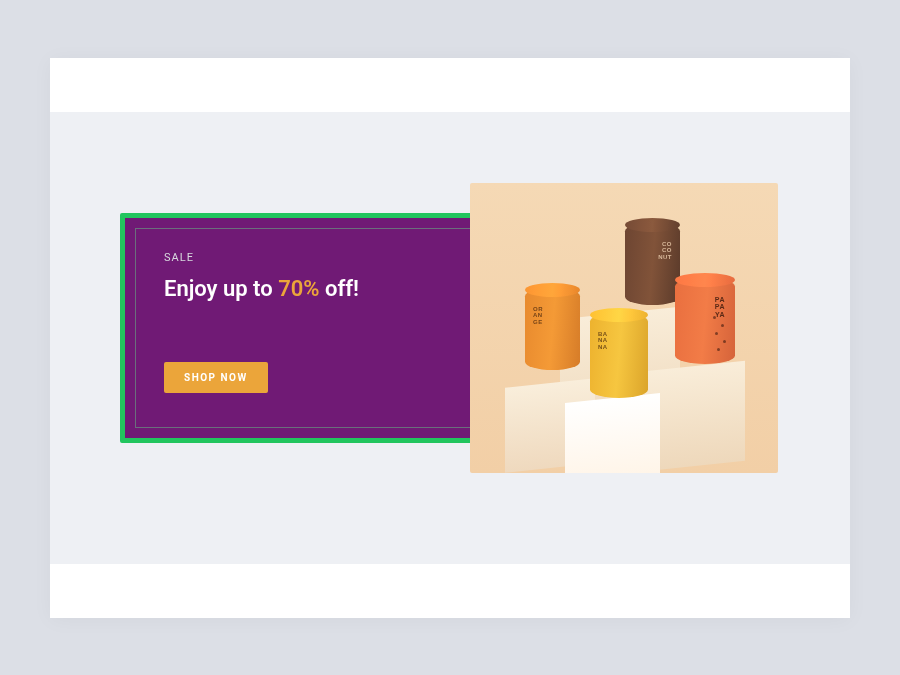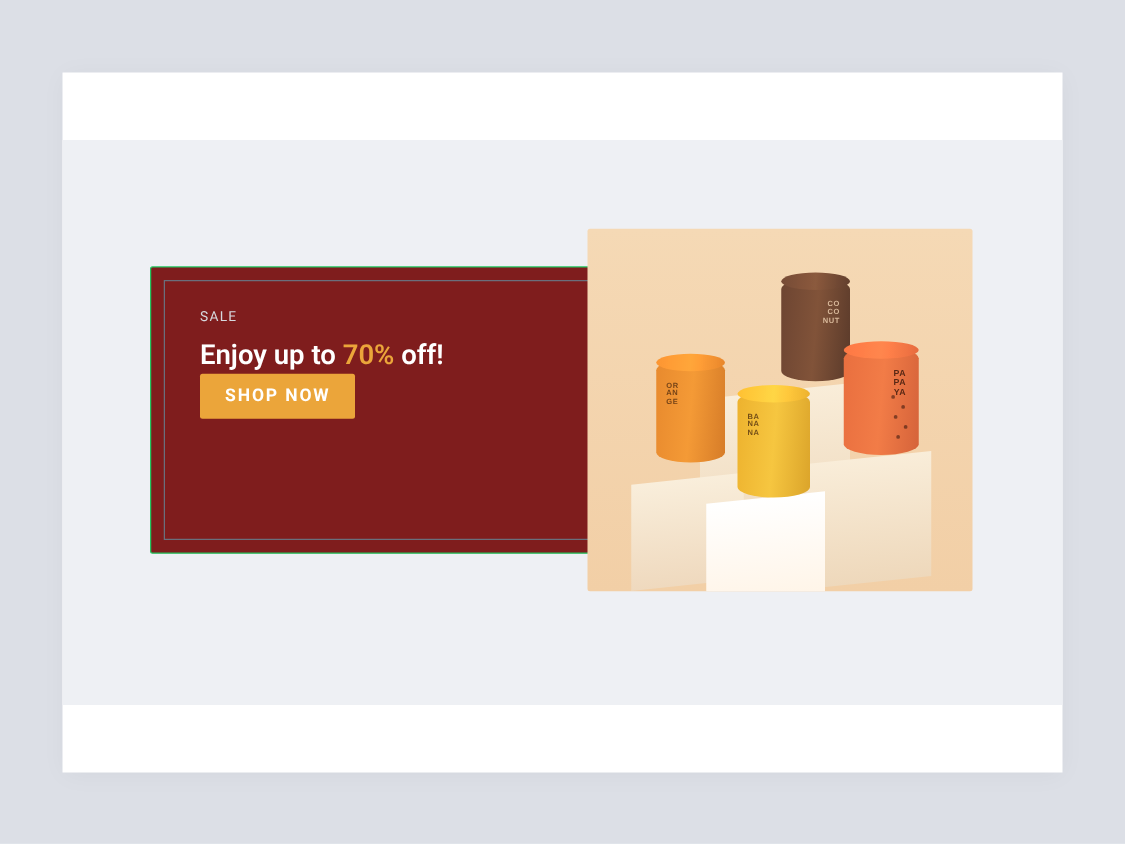--- a/index.html
+++ b/index.html
@@ -27,22 +27,22 @@
       right: 0;
       bottom: 54px;
       background: #eef0f4;
     }
     .promo-card {
       position: absolute;
       left: 70px;
       top: 155px;
       width: 380px;
       height: 230px;
-      background: #7f1d1d;
-      border: 1px solid #22c55e;
+      background: #701a75;
+      border: 5px solid #22c55e;
       border-radius: 2px;
     }
     .promo-inner {
       position: absolute;
       top: 10px;
       left: 10px;
       right: 10px;
       bottom: 10px;
       border: 1px solid #6a6f7c;
       padding: 22px 28px;
@@ -51,43 +51,44 @@
       font-size: 11px;
       letter-spacing: 1px;
       color: #d7d9de;
       margin-bottom: 12px;
       font-weight: 400;
     }
     .headline {
       font-size: 22px;
       font-weight: 600;
       color: #ffffff;
-      margin-bottom: 2px;
+      margin-bottom: 18px;
     }
     .headline .highlight {
       color: #eba53a;
     }
     .subcopy {
       font-size: 11px;
       line-height: 1.6;
       color: #b3b7c0;
       max-width: 220px;
       margin-bottom: 22px;
     }
     .cta-button {
       display: inline-block;
       background: #eba53a;
       color: #ffffff;
-      font-size: 14px;
+      font-size: 10px;
       font-weight: 700;
       letter-spacing: 1.5px;
       padding: 10px 20px;
       border-radius: 2px;
       cursor: pointer;
       user-select: none;
+      margin-top: 43px;
     }
     .product-image {
       position: absolute;
       left: 420px;
       top: 125px;
       width: 308px;
       height: 290px;
       background: linear-gradient(180deg, #f5d9b5 0%, #f2cfa6 100%);
       border-radius: 2px;
       overflow: hidden;

